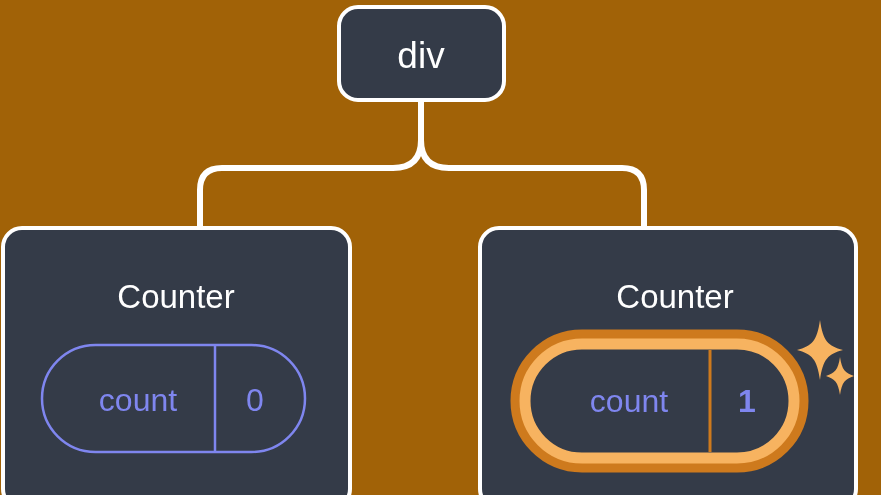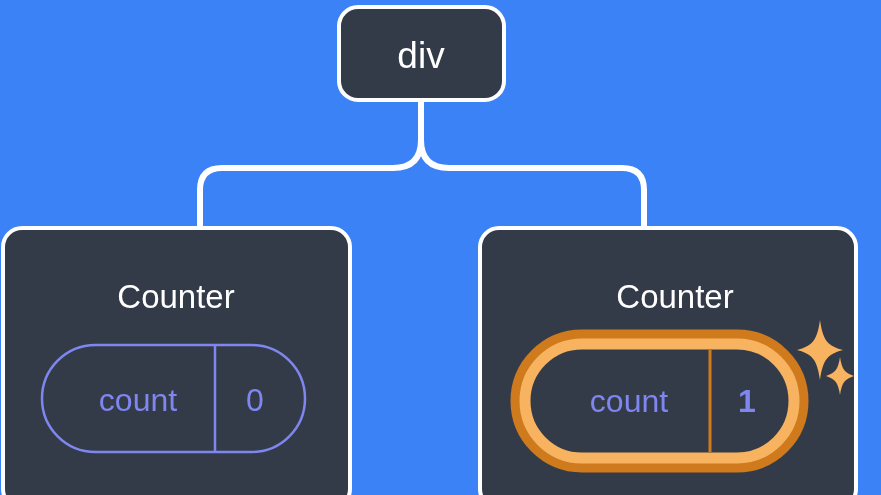--- a/index.html
+++ b/index.html
@@ -4,21 +4,21 @@
 <style>
   html, body {
     margin: 0;
     padding: 0;
     background: #4a666e;
   }
   #stage {
     position: relative;
     width: 881px;
     height: 495px;
-    background: #3b82f6;
+    background: #a16207;
     overflow: hidden;
     font-family: "Liberation Sans", sans-serif;
   }
   #stage svg.layer {
     position: absolute;
     left: 0;
     top: 0;
     width: 881px;
     height: 495px;
   }

